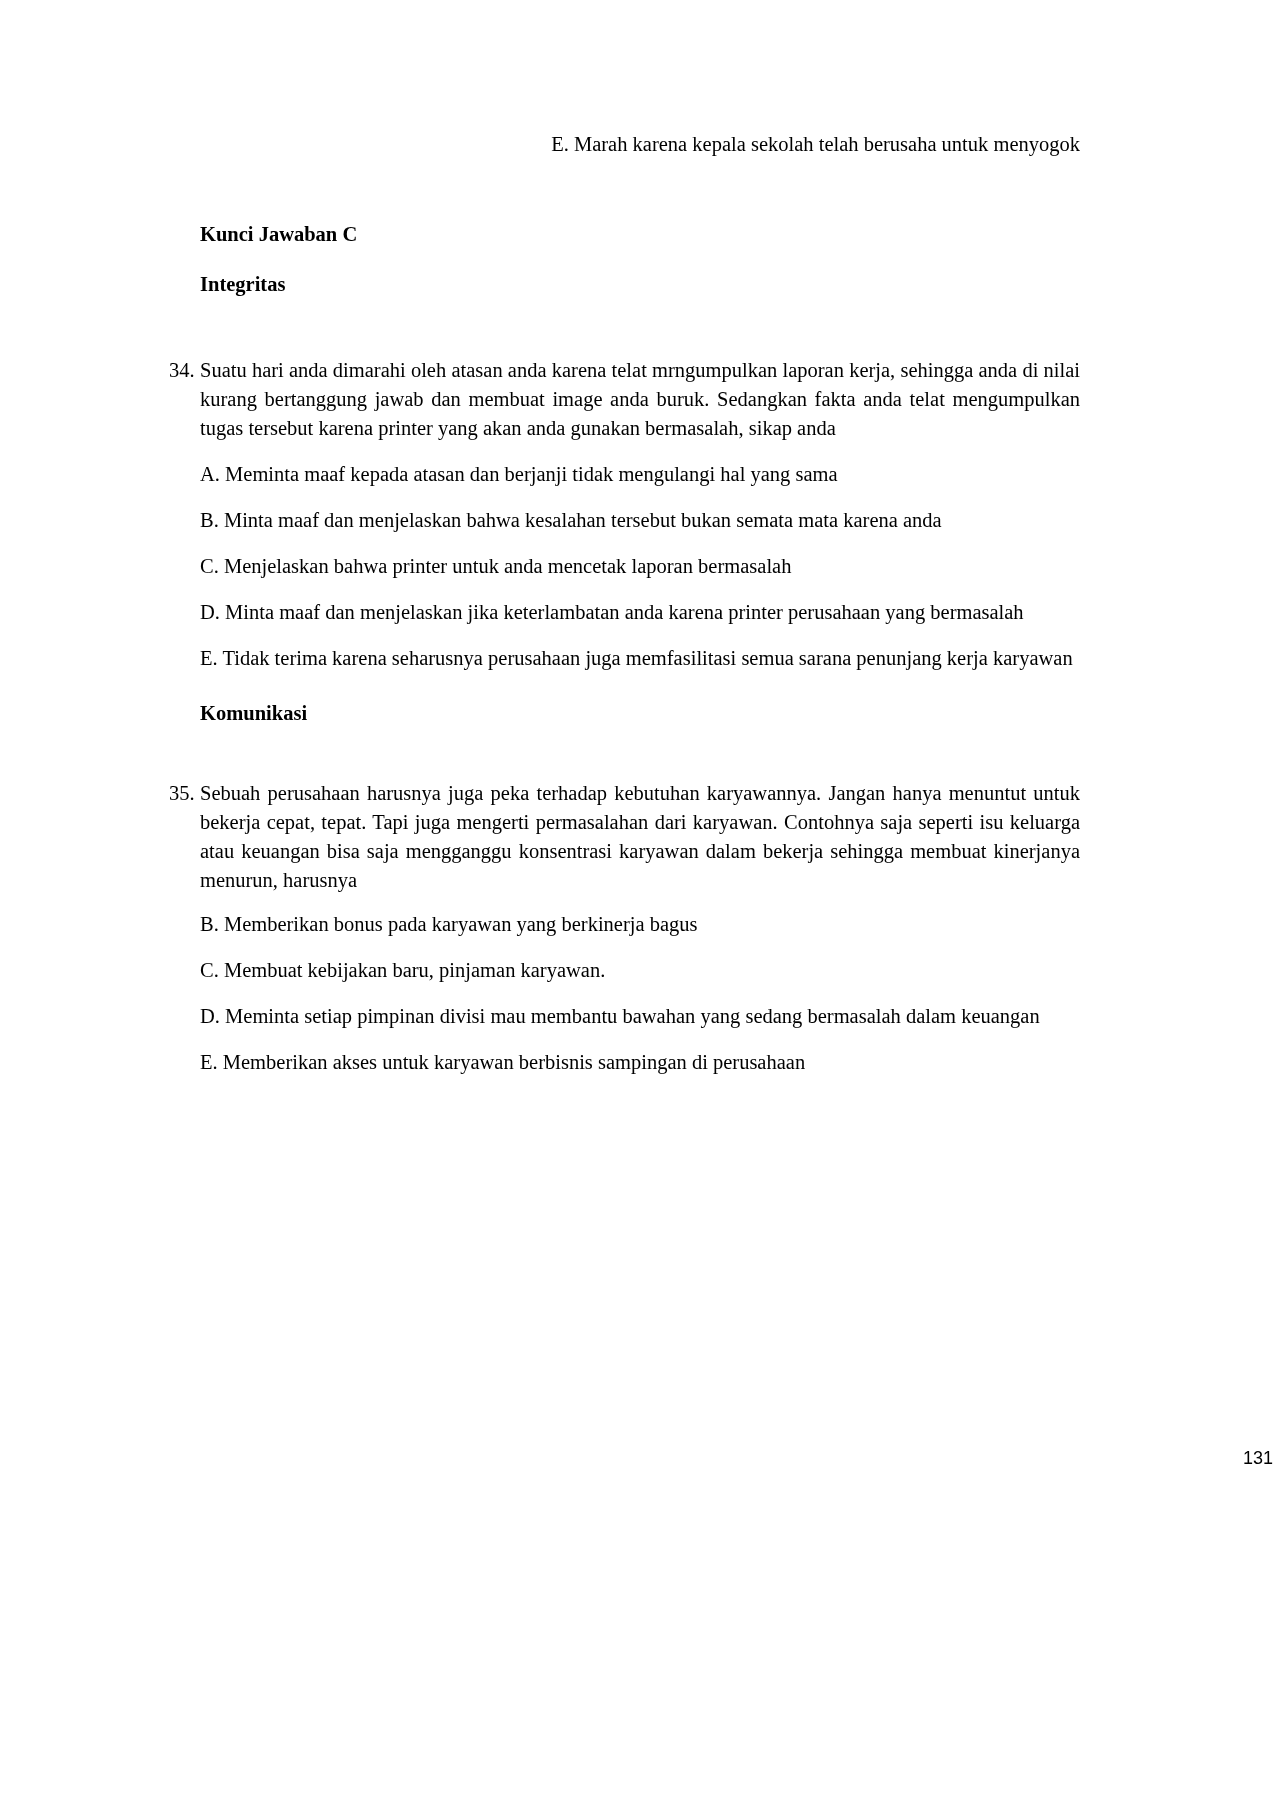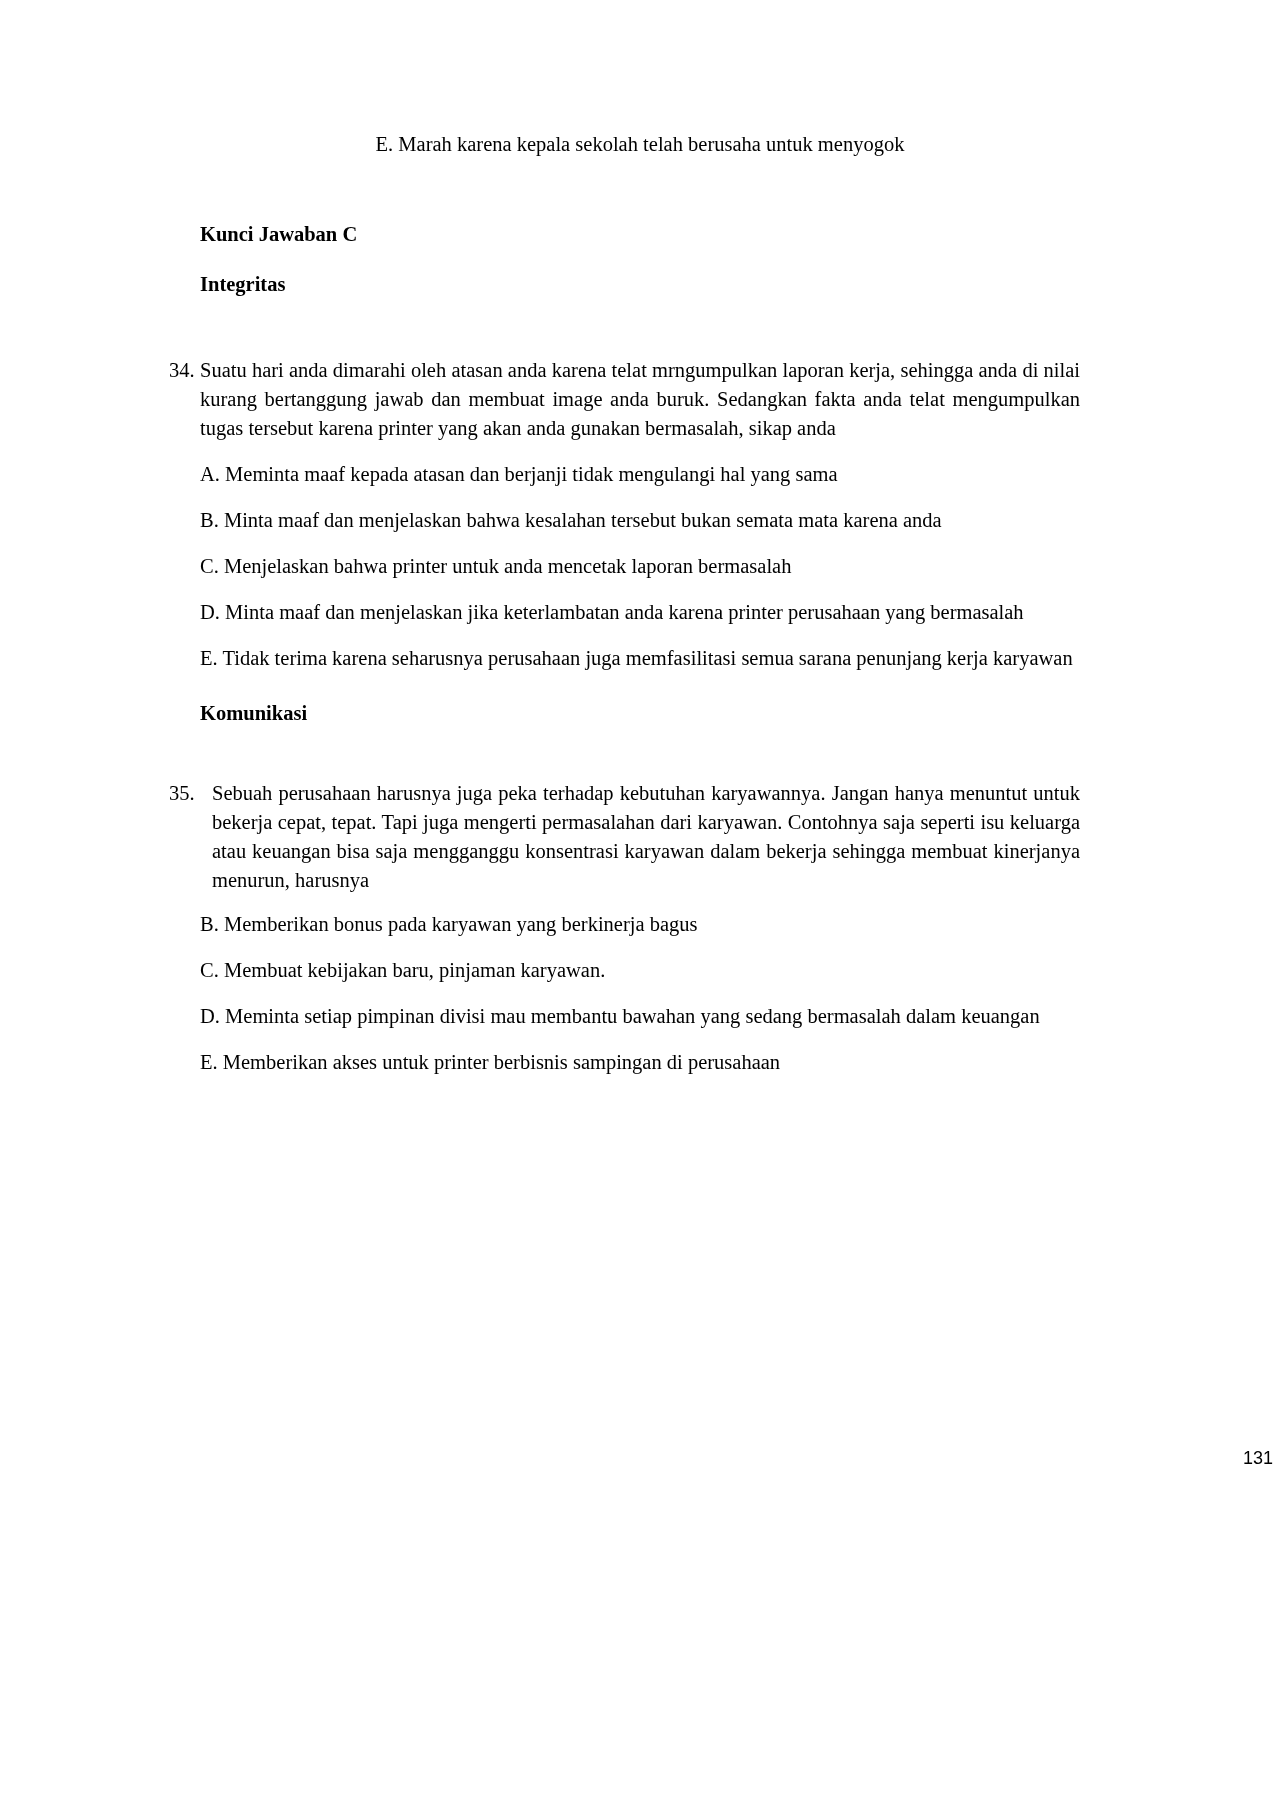--- a/index.html
+++ b/index.html
@@ -18,21 +18,21 @@
     overflow: hidden;
   }
   .content {
     padding: 130px 193px 0 200px;
   }
   p {
     margin: 0;
   }
   .top-line {
     line-height: 28px;
-    text-align: center;
+    text-align: right;
   }
   .answer-key {
     font-weight: bold;
     line-height: 28px;
     margin-top: 62px;
   }
   .answer-key.second {
     margin-top: 58px;
   }
   .category {
@@ -40,21 +40,20 @@
     line-height: 28px;
     margin-top: 22px;
   }
   .question {
     display: flex;
     margin-left: -31px;
     margin-top: 58px;
   }
   .question.second {
     margin-top: 52px;
-    gap: 12px;
   }
   .qnum {
     width: 31px;
     flex: 0 0 31px;
     line-height: 29px;
   }
   .qbody {
     flex: 1 1 auto;
     line-height: 29px;
     text-align: justify;
@@ -109,19 +108,19 @@
 
     <div class="question second">
       <span class="qnum">35.</span>
       <p class="qbody">Sebuah perusahaan harusnya juga peka terhadap kebutuhan karyawannya. Jangan hanya menuntut untuk bekerja cepat, tepat. Tapi juga mengerti permasalahan dari karyawan. Contohnya saja seperti isu keluarga atau keuangan bisa saja mengganggu konsentrasi karyawan dalam bekerja sehingga membuat kinerjanya menurun, harusnya</p>
     </div>
 
     <div class="options second">
       <p class="opt">B. Memberikan bonus pada karyawan yang berkinerja bagus</p>
       <p class="opt">C. Membuat kebijakan baru, pinjaman karyawan.</p>
       <p class="opt">D. Meminta setiap pimpinan divisi mau membantu bawahan yang sedang bermasalah dalam keuangan</p>
-      <p class="opt">E. Memberikan akses untuk printer berbisnis sampingan di perusahaan</p>
+      <p class="opt">E. Memberikan akses untuk karyawan berbisnis sampingan di perusahaan</p>
     </div>
 
   </div>
 
   <div class="page-number">131</div>
 </div>
 
 </body></html>

